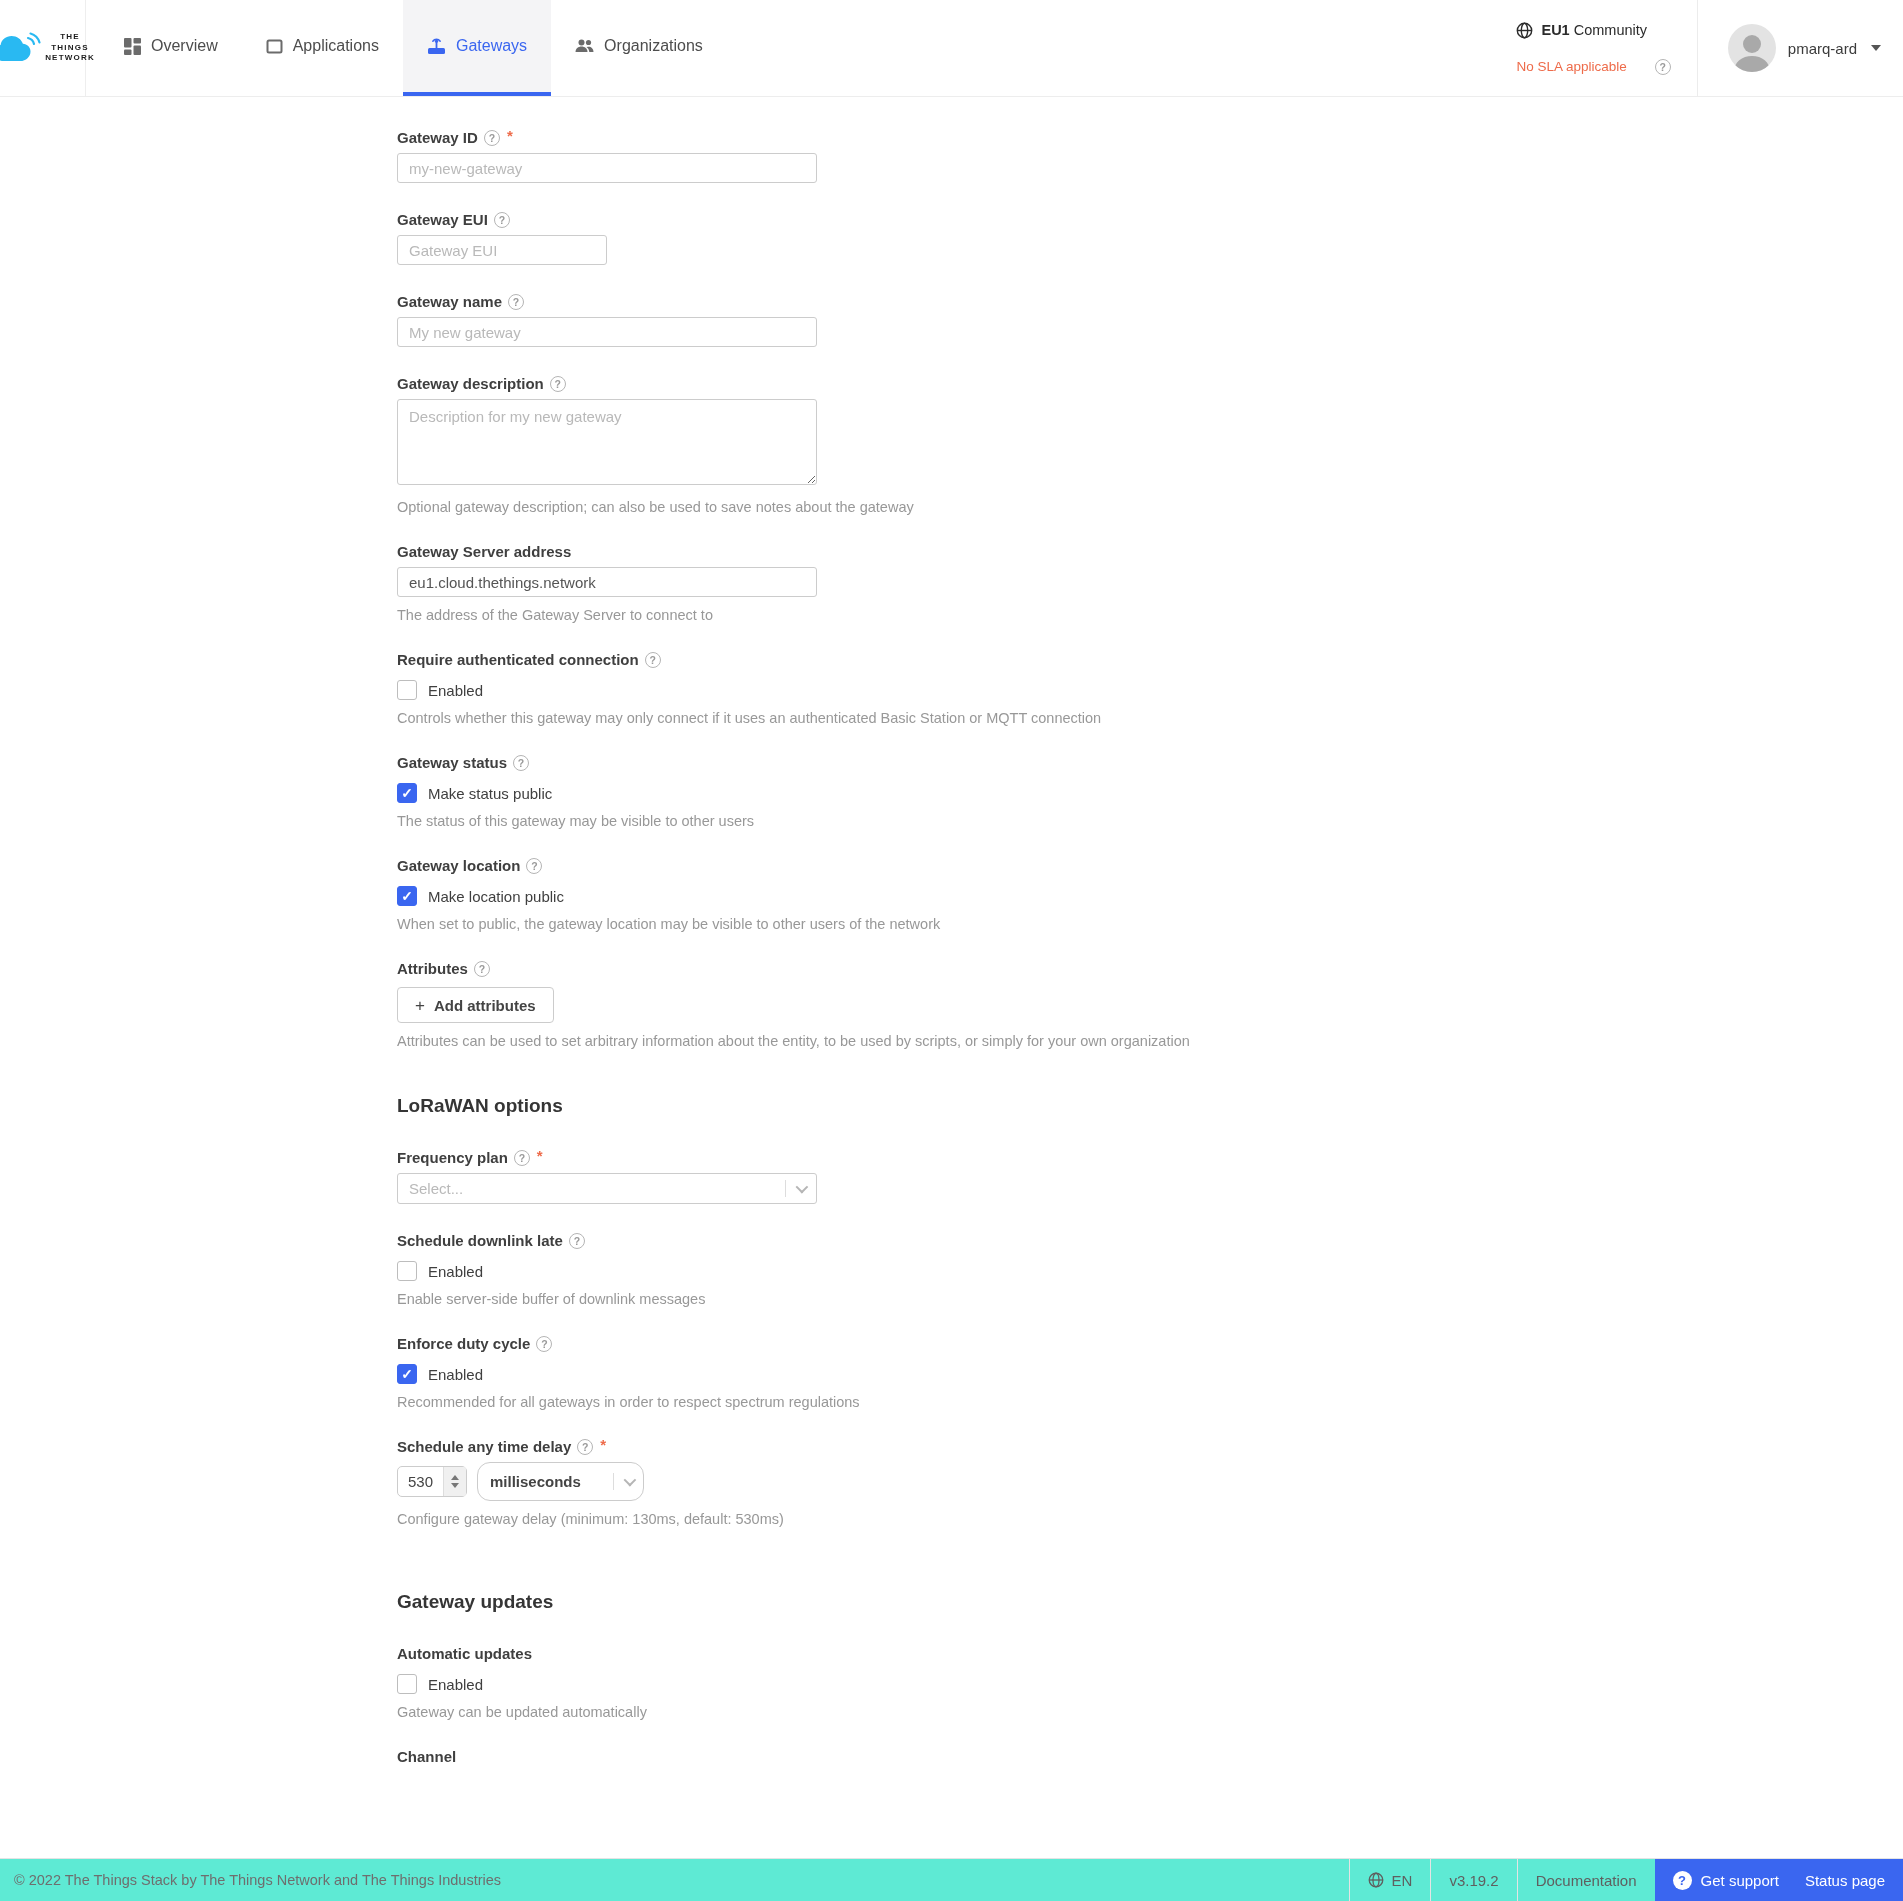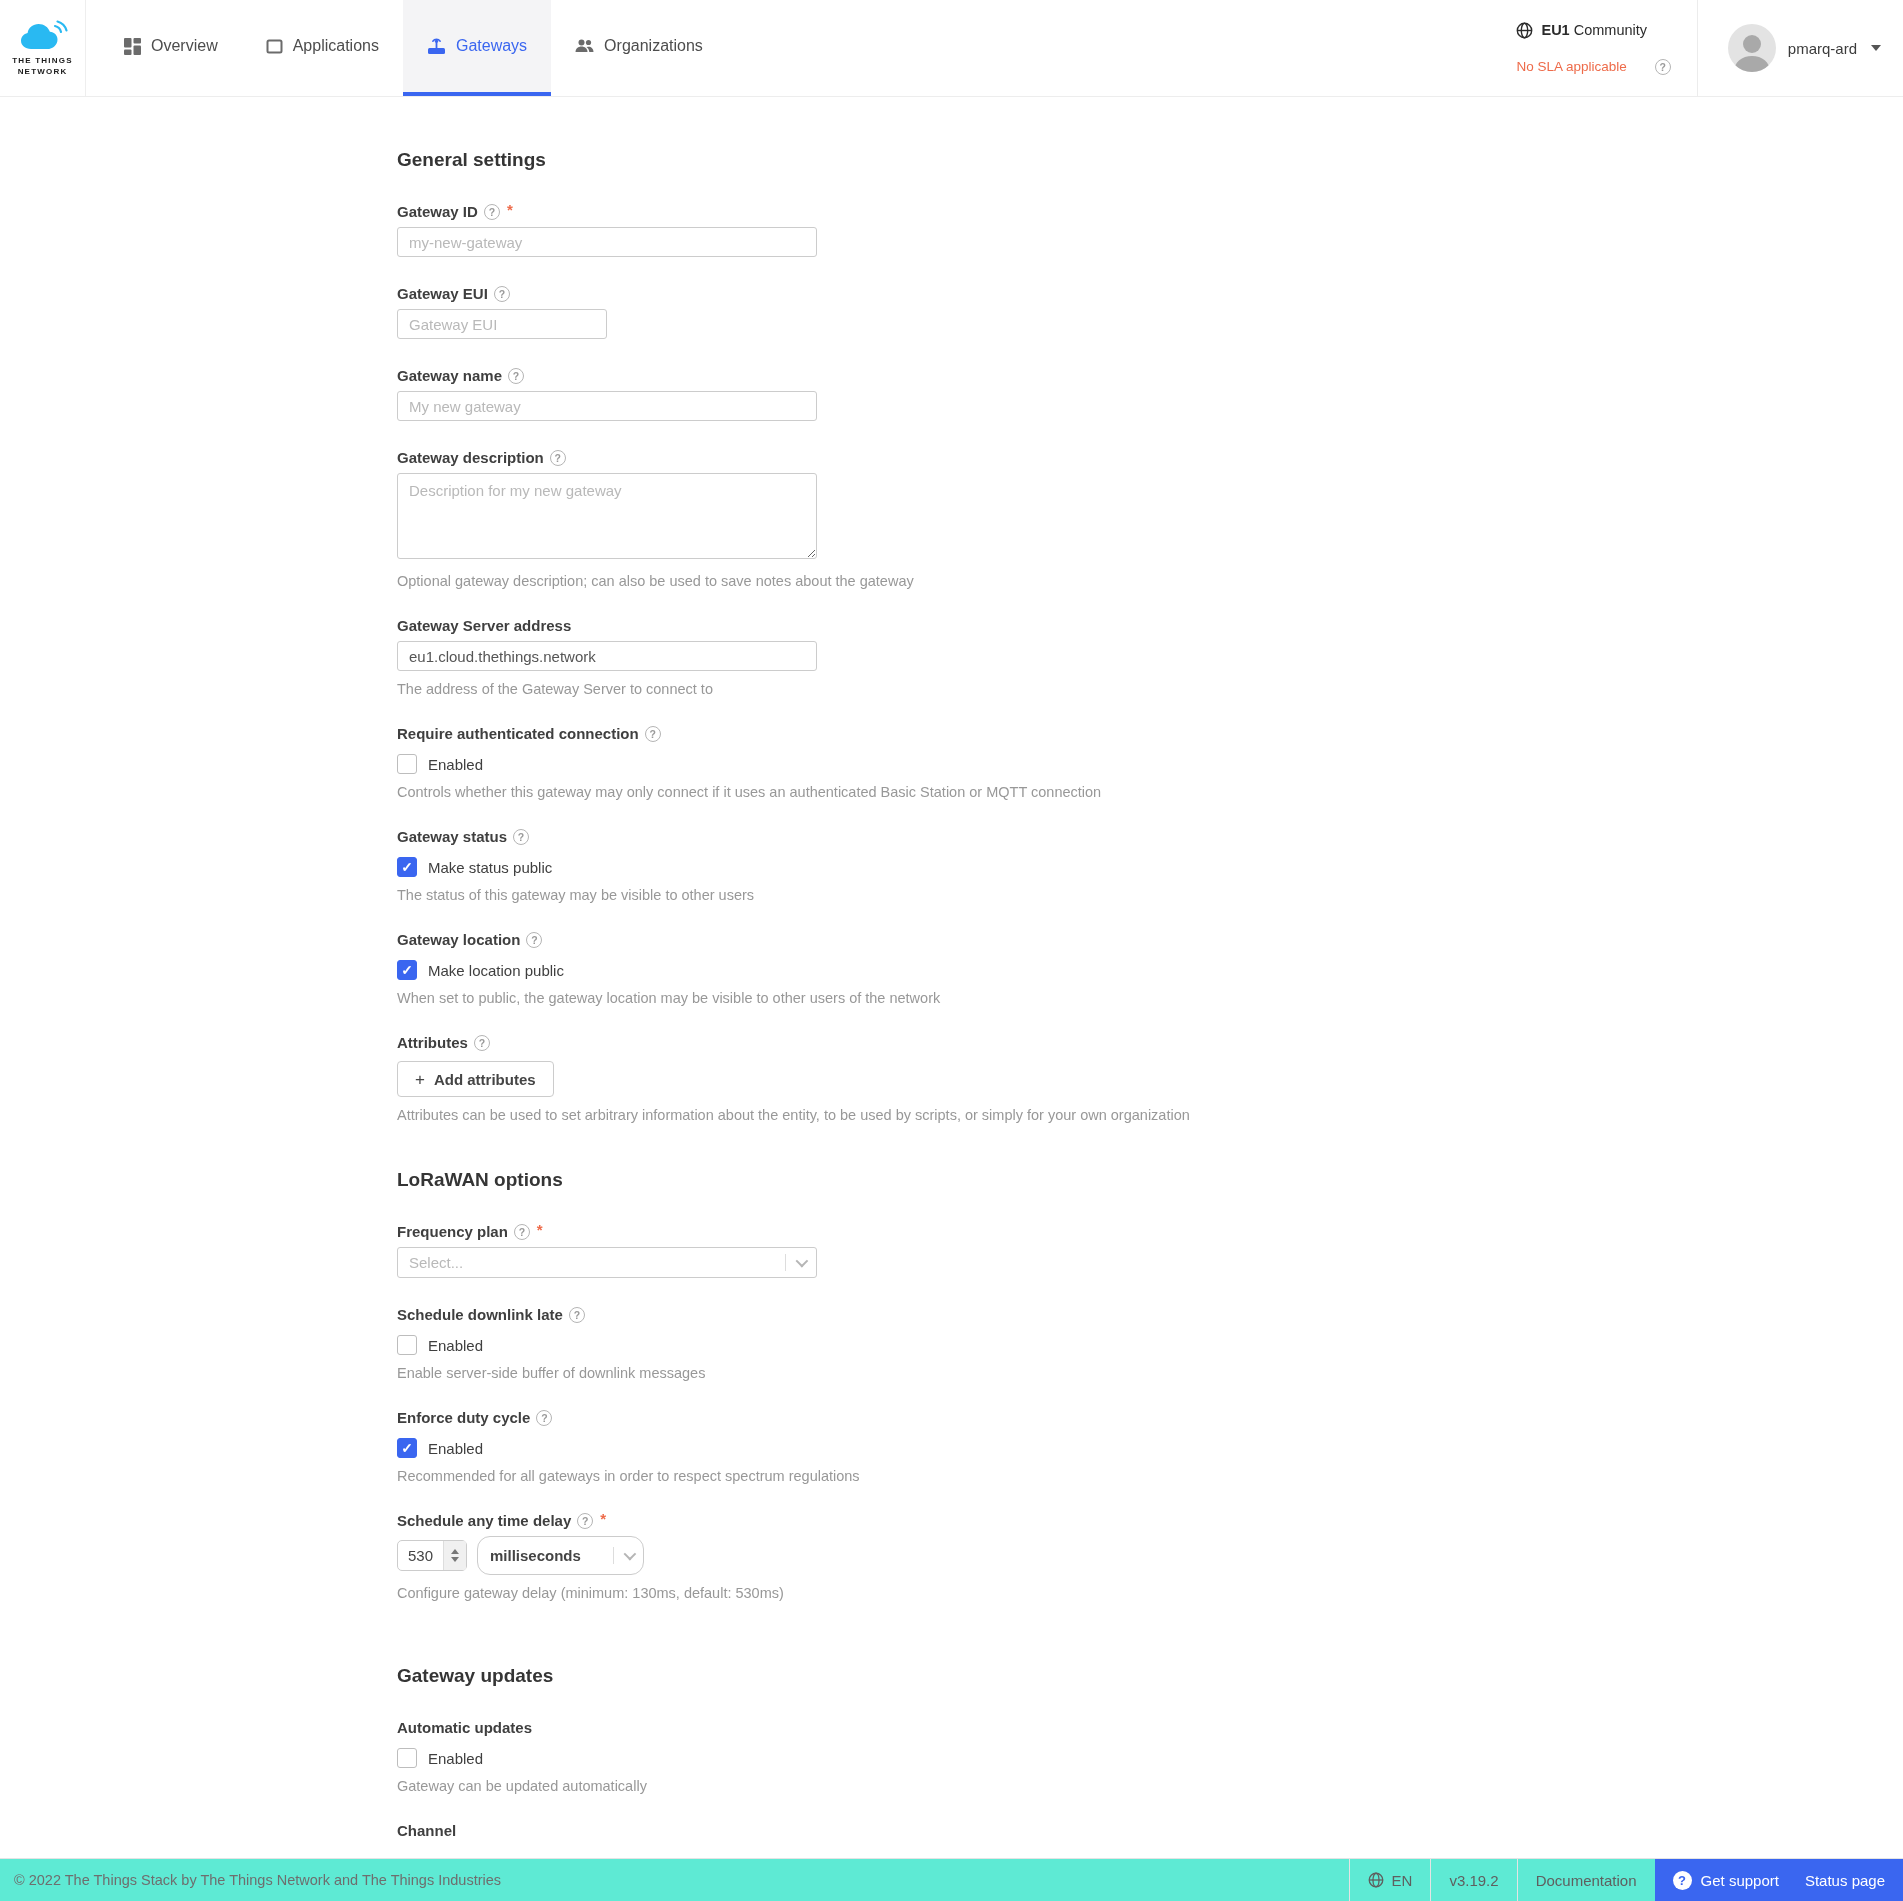--- a/index.html
+++ b/index.html
@@ -3,21 +3,21 @@
 <meta charset="utf-8">
 <style>
   * { margin:0; padding:0; box-sizing:border-box; }
   html,body { width:1903px; }
   body {
     height:1901px; position:relative; background:#fff;
     font-family:"Liberation Sans", sans-serif; color:#3d3d3d; overflow:hidden;
   }
   
   .header { display:flex; align-items:stretch; height:97px; border-bottom:1px solid #ededed; background:#fff; }
-  .brand-ttn { width:86px; border-right:1px solid #eee; display:flex; flex-direction:column; align-items:center; justify-content:center; gap:3px; }
+  .brand-ttn { width:86px; border-right:1px solid #eee; display:flex; flex-direction:row; align-items:center; justify-content:center; gap:3px; }
   .brand-ttn .wordmark { font-size:8px; font-weight:bold; letter-spacing:1.2px; text-align:center; line-height:1.3; color:#1c1c1c; }
   .brand-tts { width:197px; border-right:1px solid #eee; display:flex; align-items:center; padding:0 12px 0 16px; gap:9px; }
   .brand-tts .t1 { font-size:13.5px; font-weight:bold; letter-spacing:.6px; color:#151515; white-space:nowrap; }
   .brand-tts .t2 { font-size:12.5px; font-weight:bold; letter-spacing:.2px; color:#f0582f; white-space:nowrap; margin-top:2px; }
   .nav { display:flex; margin-left:14px; }
   .nav-item { display:flex; align-items:center; gap:10px; padding:0 24px; font-size:16px; color:#4d4d4d; cursor:pointer; border-bottom:4px solid transparent; }
   .nav-item .nicon { display:flex; color:#6b6b6b; }
   .nav-item.active { background:#f4f4f6; border-bottom-color:#3a66f0; color:#3a66f0;text-align:right; }
   .nav-item.active .nicon { color:#3a66f0; }
   .hspacer { flex:1; }
@@ -169,21 +169,20 @@
         <path d="M6 44 c0-10 8-16 18-16 s18 6 18 16z"></path>
       </svg>
     </span>
     <span class="username">pmarq-ard</span>
     <span class="caret-down"></span>
   </div>
 </div>
 
 <div class="main">
 
-  <h2 class="section-heading">General settings</h2>
 
   <div class="field first">
     <div class="label-row">
       <span>Gateway ID</span>
       <span class="qcircle">?</span>
       <span class="req">*</span>
     </div>
     <input class="text-input" type="text" placeholder="my-new-gateway" style="">
   </div>
 

